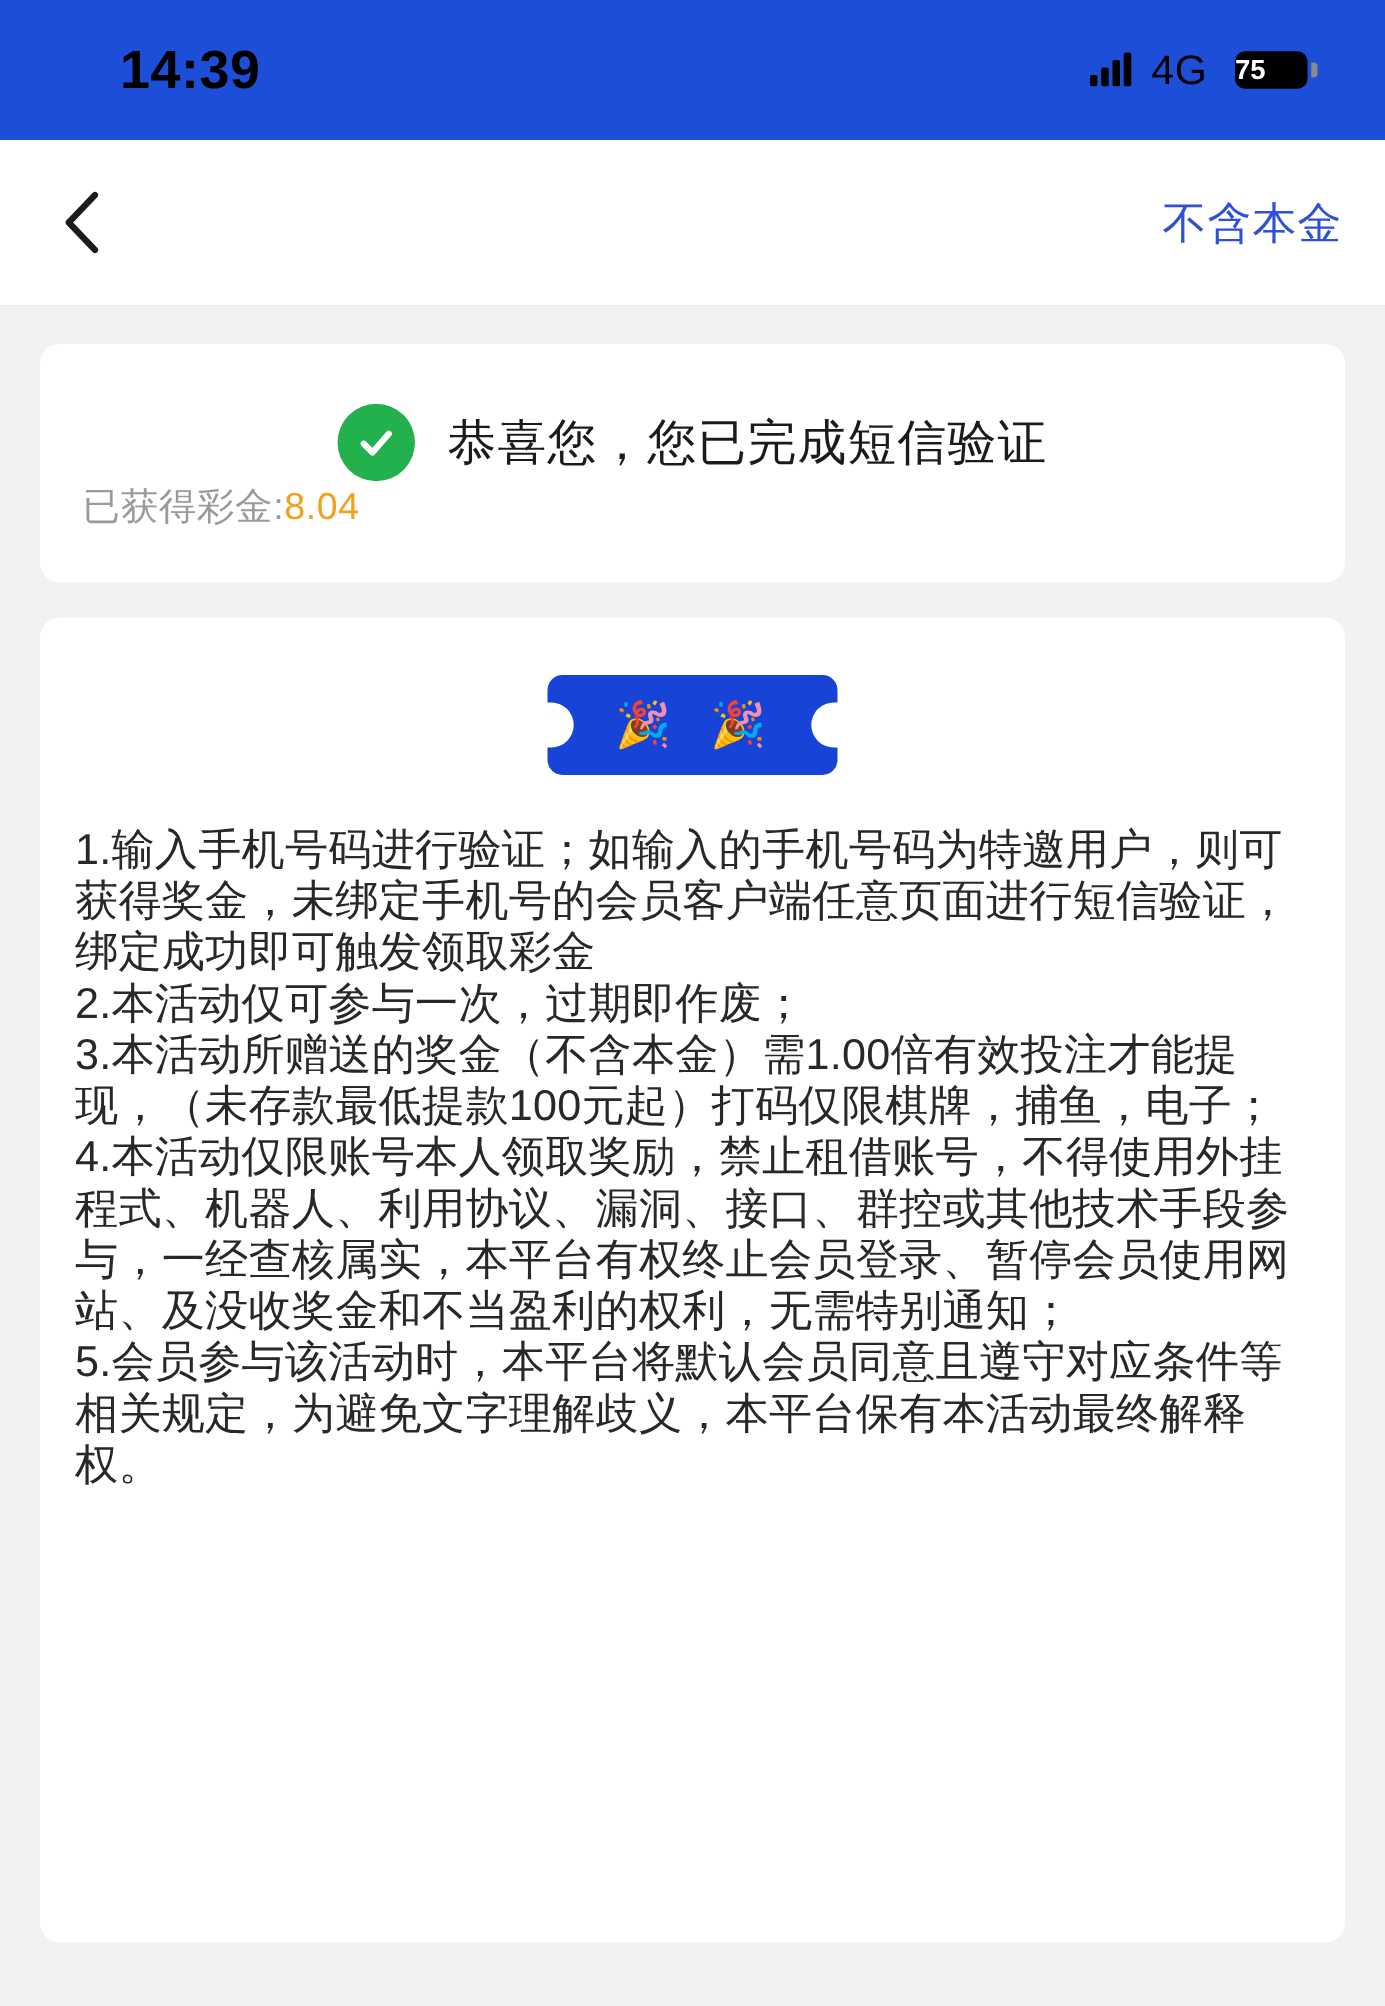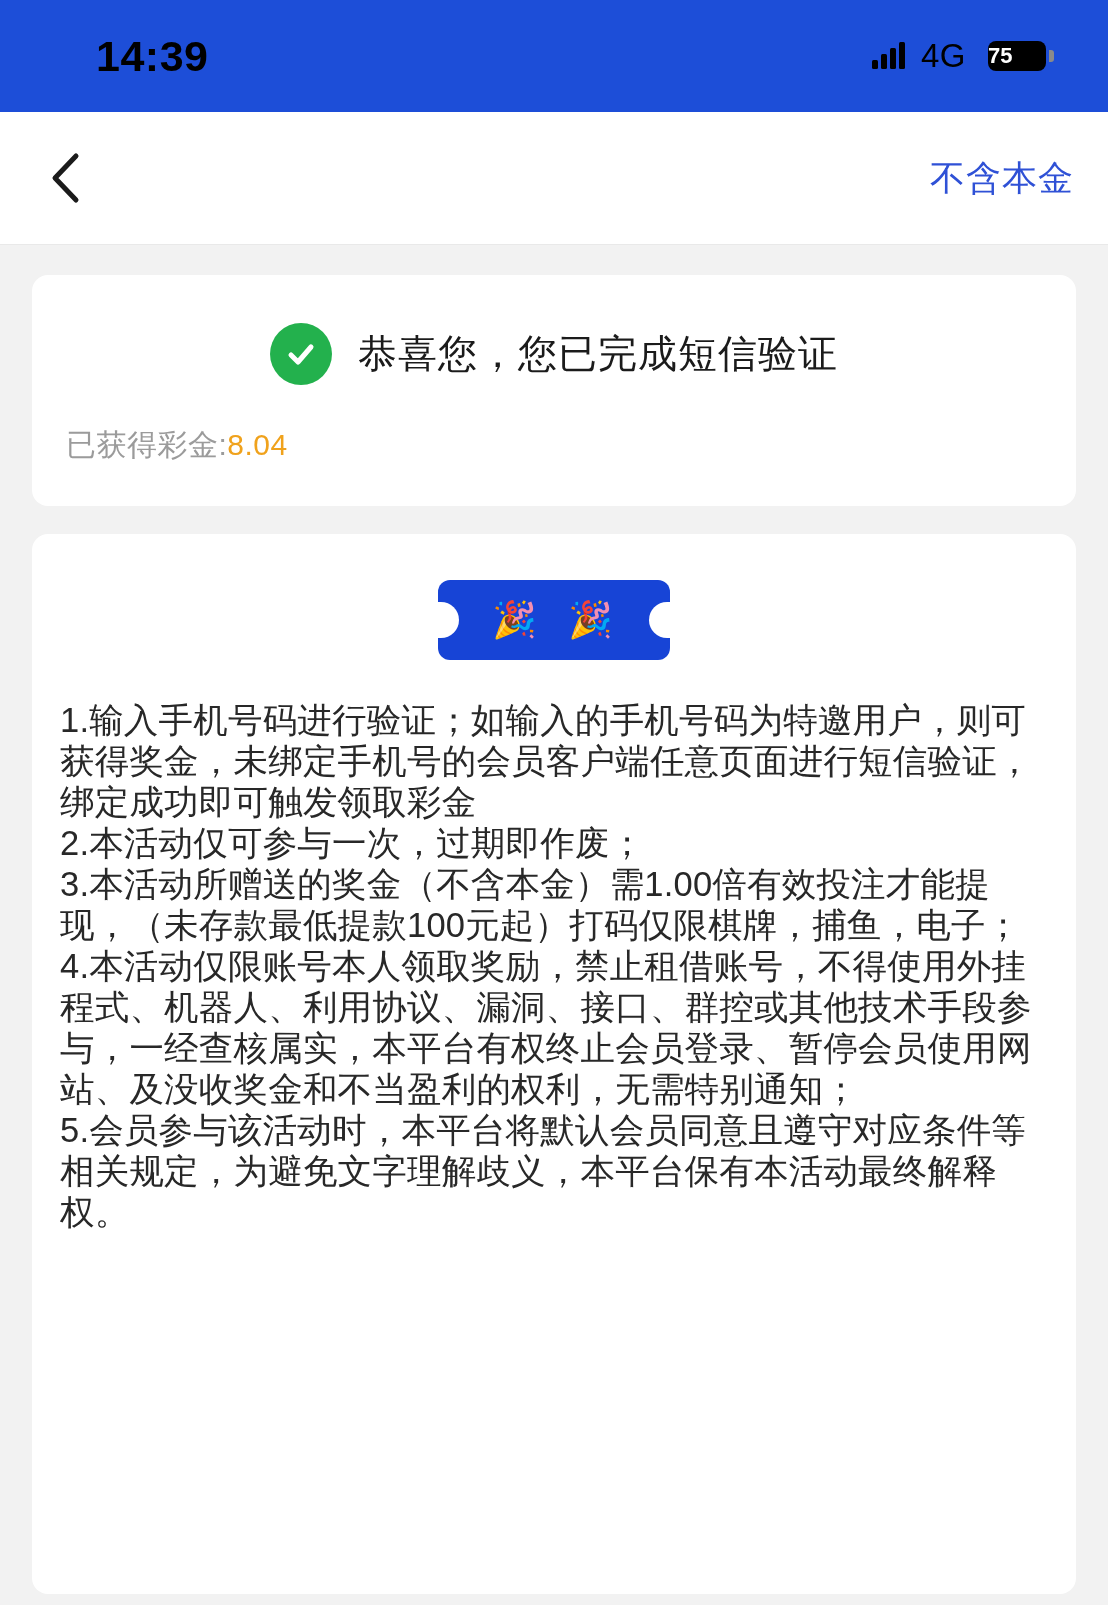--- a/index.html
+++ b/index.html
@@ -149,21 +149,20 @@
     justify-content: center;
     flex: 0 0 auto;
   }
   .check-circle svg { display: block; }
   .result-text {
     font-size: 39px;
     color: #1b1b1b;
     letter-spacing: 1px;
   }
   .amount-row {
-    margin-top: 40px;
     padding-left: 34px;
     font-size: 30px;
     color: #9b9b9b;
     letter-spacing: 0.5px;
   }
   .amount-value {
     color: #f0a21c;
   }
 
   

